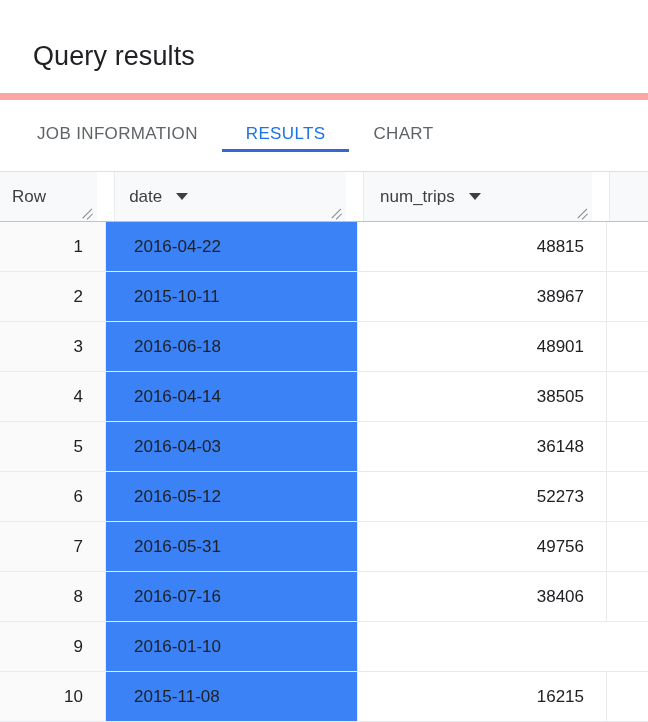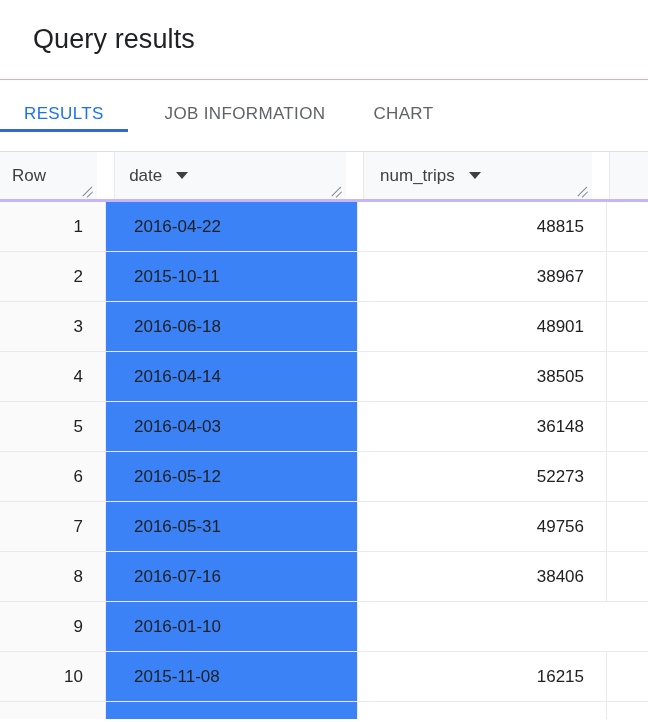--- a/index.html
+++ b/index.html
@@ -12,25 +12,26 @@
     background: #ffffff;
     font-family: "Liberation Sans", sans-serif;
     overflow: hidden;
     -webkit-font-smoothing: antialiased;
   }
 
   
   .title-bar {
     height: 80px;
     box-sizing: border-box;
-    border-bottom: 1px solid #fca5a5;
+    border-bottom: 7px solid #fca5a5;
     display: flex;
     align-items: center;
     padding-left: 33px;
     background: #ffffff;
+    margin-top: 20px;
   }
   .page-title {
     font-size: 27px;
     font-weight: 400;
     color: #202124;
     letter-spacing: 0.1px;
     line-height: 1;
   }
 
   
@@ -78,21 +79,21 @@
     background: #ffffff;
   }
   .grid-row {
     display: flex;
     height: 50px;
     box-sizing: border-box;
     border-bottom: 1px solid #e8eaed;
   }
   .grid-row.header-row {
     height: 50px;
-    border-bottom: 3px solid #c4b5fd;
+    border-bottom: 1px solid #c4b5fd;
     gap: 17px;
   }
 
   .cell {
     box-sizing: border-box;
     display: flex;
     align-items: center;
     position: relative;
     font-size: 17px;
     color: #202124;
@@ -184,25 +185,25 @@
   }
 </style>
 </head>
 <body>
 
 <div class="title-bar">
   <div class="page-title">Query results</div>
 </div>
 
 <div class="tab-bar">
+  <div class="tab first">
+    <span>JOB INFORMATION</span>
+  </div>
   <div class="tab active">
     <span>RESULTS</span>
-  </div>
-  <div class="tab first">
-    <span>JOB INFORMATION</span>
   </div>
   <div class="tab">
     <span>CHART</span>
   </div>
 </div>
 
 <div class="grid">
 
   <div class="grid-row header-row">
     <div class="cell col-row">

